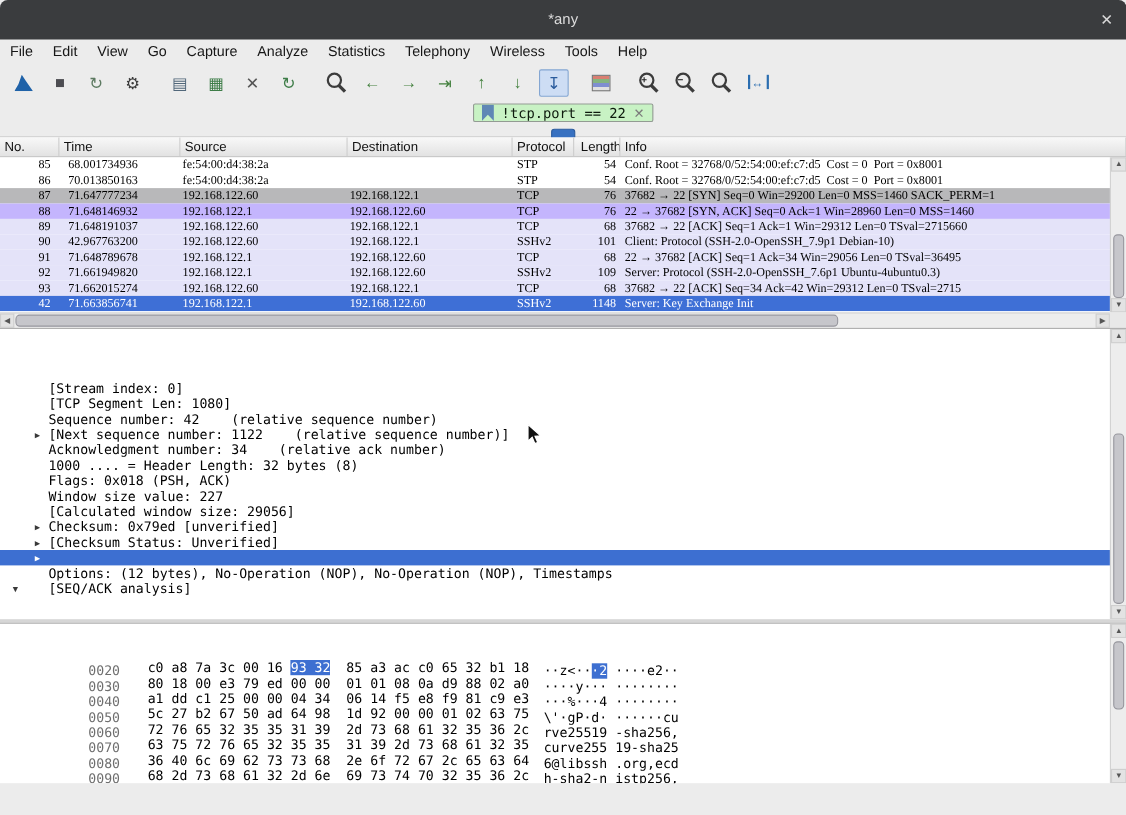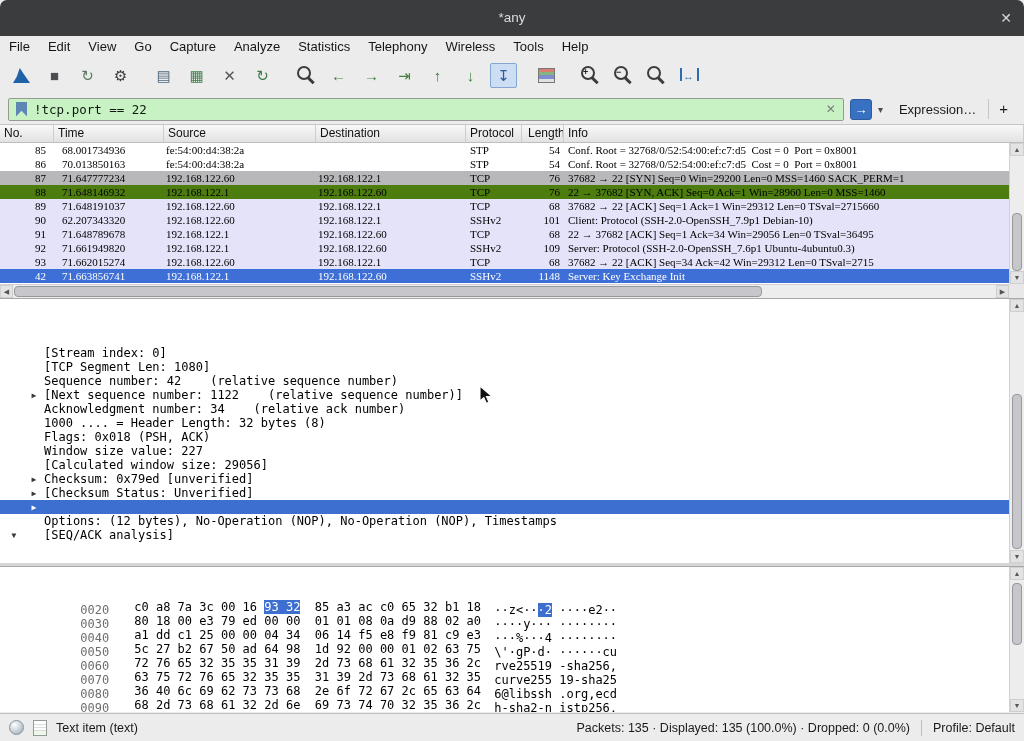--- a/index.html
+++ b/index.html
@@ -35,21 +35,21 @@
   .icon.mag::after { content:""; position:absolute; left:15px; top:16px; width:8px; height:2.5px;
           background:#3c3c3c; transform:rotate(45deg); }
   .icon.stripes::before { content:""; width:15px; height:13px; border:1px solid #777;
           background:linear-gradient(to bottom,#d97f72 0 25%,#85b47f 25% 50%,#7f8ed0 50% 75%,#e0e0e0 75% 100%); }
   .icon.cols { font-size:11px; font-weight:bold; }
   .icon.cols::before { content:""; position:absolute; left:5px; top:5px; width:15px; height:13px;
           border-left:2.5px solid currentColor; border-right:2.5px solid currentColor; }
 
   
   .filterbar { position:absolute; top:94px; left:0; right:0; height:31px; display:flex;
-               align-items:center; padding:0 8px; gap:6px; border-bottom:1px solid #c6c6c6; }
+               align-items:center; padding:0 8px; gap:6px; border-bottom:1px solid #c6c6c6;flex-direction:column; }
   .filter-input { flex:1; height:23px; background:#c8f2c4; border:1px solid #939b93;
                   border-radius:2px; display:flex; align-items:center; padding:0 7px; gap:7px; }
   .bookmark { width:11px; height:15px; background:#5f87b5;
               clip-path:polygon(0 0,100% 0,100% 100%,50% 62%,0 100%); }
   .filter-text { font-family:"DejaVu Sans Mono", monospace; font-size:12.5px; color:#0d1a0d; }
   .filter-clear { margin-left:auto; color:#7b7b7b; font-size:12px; }
   .filter-apply { width:22px; height:21px; background:#3871c1; border:1px solid #2c5c9e;
                   border-radius:3px; color:#fff; display:flex; align-items:center;
                   justify-content:center; font-size:13px; }
   .filter-dd { color:#4c4c4c; font-size:10px; }
@@ -69,21 +69,21 @@
   .c-time  { width:110px; padding-left:8px; }
   .c-src   { width:152px; padding-left:2px; }
   .c-dst   { width:150px; padding-left:2px; }
   .c-proto { width:56px;  padding-left:4px; }
   .c-len   { width:42px;  text-align:right; padding-right:4px; }
   .c-info  { flex:1; padding-left:4px; overflow:hidden; white-space:pre; }
   .plist-header .c-no { text-align:left; padding:0 0 0 4px; }
   .plist-header .c-len { text-align:left; padding:0 0 0 6px; }
   .row-white    { background:#ffffff; }
   .row-gray1    { background:#b8b8ba; }
-  .row-gray2    { background:#4d7c0f; }
+  .row-gray2    { background:#c4b5fd; }
   .row-lavender { background:#e4e3f9; }
   .row-selected { background:#3e6fd6; color:#fff; }
 
   
   .vscroll { position:absolute; right:0; width:15px; background:#ededed; border-left:1px solid #d2d2d2; }
   .plist .vscroll { top:18px; bottom:14px; }
   .sb-btn { position:absolute; left:0; right:0; height:13px; display:flex; align-items:center;
             justify-content:center; font-size:7px; color:#555; background:#e3e3e3;
             border:1px solid #cfcfcf; }
   .sb-top { top:0; } .sb-bottom { bottom:0; }
@@ -298,21 +298,21 @@
           <span class="c-time">71.648191037</span>
           <span class="c-src">192.168.122.60</span>
           <span class="c-dst">192.168.122.1</span>
           <span class="c-proto">TCP</span>
           <span class="c-len">68</span>
           <span class="c-info">37682 → 22 [ACK] Seq=1 Ack=1 Win=29312 Len=0 TSval=2715660</span>
         </div>
 
         <div class="prow row-lavender">
           <span class="c-no">90</span>
-          <span class="c-time">62.207343320</span>
+          <span class="c-time">42.967763200</span>
           <span class="c-src">192.168.122.60</span>
           <span class="c-dst">192.168.122.1</span>
           <span class="c-proto">SSHv2</span>
           <span class="c-len">101</span>
           <span class="c-info">Client: Protocol (SSH-2.0-OpenSSH_7.9p1 Debian-10)</span>
         </div>
 
         <div class="prow row-lavender">
           <span class="c-no">91</span>
           <span class="c-time">71.648789678</span>
@@ -512,28 +512,18 @@
           
         </div>
       </div>
     <div class="vscroll">
       <span class="sb-btn sb-top">▲</span>
       <span class="sb-thumb"></span>
       <span class="sb-btn sb-bottom">▼</span>
     </div>
   </div>
 
-  <div class="statusbar">
-    <span class="expert"></span>
-    <span class="note"></span>
-    <span>Text item (text)</span>
-    <span class="sb-rightside">
-      <span>Packets: 135 · Displayed: 135 (100.0%) · Dropped: 0 (0.0%)</span>
-      <span class="sb-sep"></span>
-      <span>Profile: Default</span>
-    </span>
-  </div>
 
   <svg class="cursor" viewBox="0 0 14 20">
     <path d="M1 1 L1 16 L4.8 12.6 L7.3 18.3 L9.9 17.2 L7.4 11.6 L12.5 11.2 Z" fill="#111" stroke="#fff" stroke-width="1.1"></path>
   </svg>
 
 </div>
 
 </body></html>

